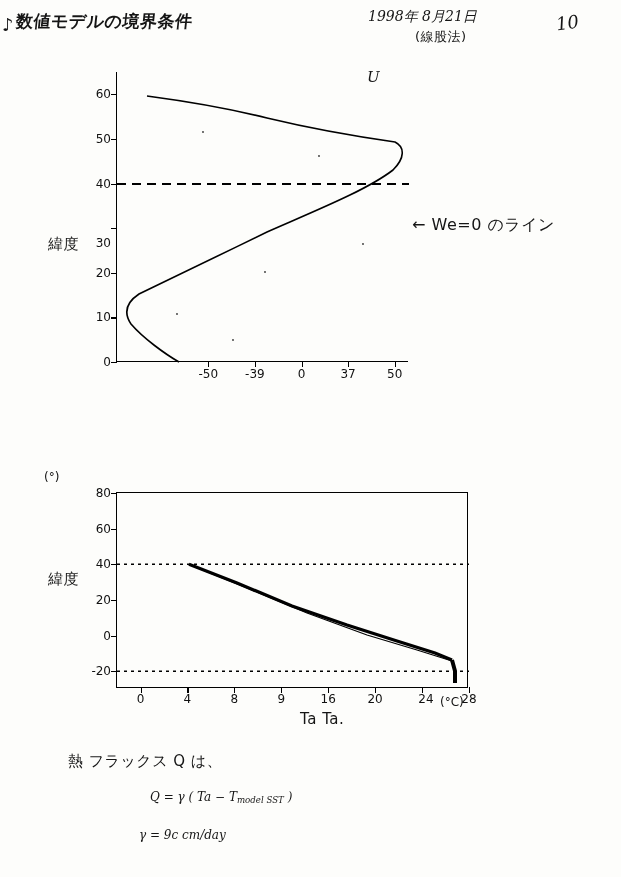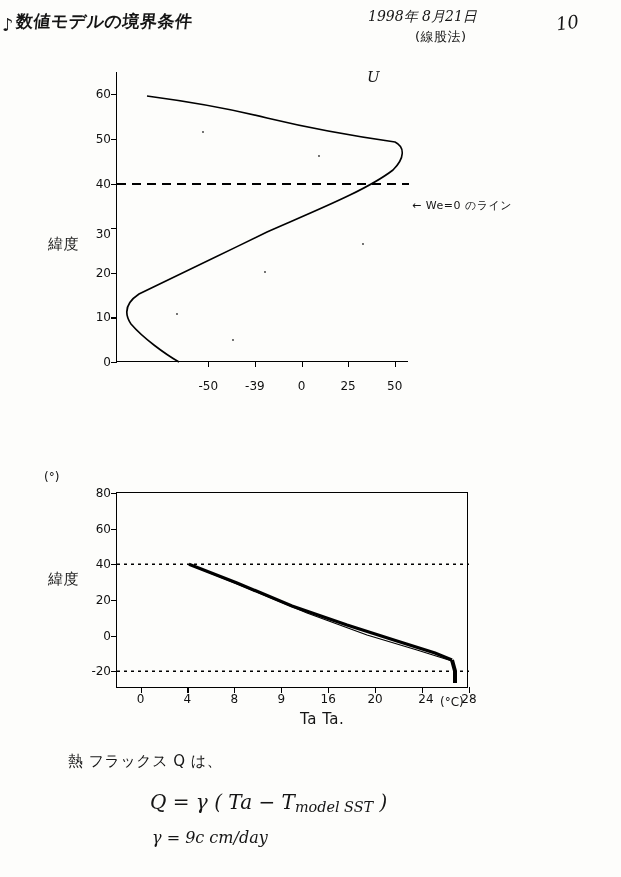--- a/index.html
+++ b/index.html
@@ -55,34 +55,34 @@
     position:absolute;left:116px;top:12px;
     width:292px;height:290px;
     border-left:1.4px solid #000;
     border-bottom:1.4px solid #000;
     box-sizing:border-box;
   }
   #c1-plot svg{position:absolute;left:0;top:0;}
   .tickY1{position:absolute;right:100%;padding-right:6px;font-size:12px;
           font-family:"DejaVu Sans",sans-serif;transform:translateY(-50%);white-space:nowrap;}
   .tickmY1{position:absolute;right:100%;width:6px;height:1.2px;background:#000;}
-  .tickX1{position:absolute;top:100%;padding-top:18px;font-size:12px;
+  .tickX1{position:absolute;top:100%;padding-top:6px;font-size:12px;
           font-family:"DejaVu Sans",sans-serif;transform:translateX(-50%);white-space:nowrap;}
   .tickmX1{position:absolute;top:100%;height:6px;width:1.2px;background:#000;}
   #c1-ylab{
     position:absolute;left:48px;top:175px;font-size:15px;
   }
   #c1-xlab{
     position:absolute;left:196px;top:325px;font-size:15px;white-space:nowrap;
   }
   #c1-u{
     position:absolute;left:250px;top:-4px;font-size:15px;font-style:italic;
   }
   #c1-annot{
-    position:absolute;left:412px;top:138px;font-size:11px;white-space:nowrap;
+    position:absolute;left:412px;top:155px;font-size:16px;white-space:nowrap;
   }
 
   
   #chart2{position:absolute;left:0;top:470px;width:621px;height:290px;}
   #c2-plot{
     position:absolute;left:116px;top:22px;
     width:352px;height:196px;
     border:1.4px solid #000;
     box-sizing:border-box;
   }
@@ -96,22 +96,22 @@
   #c2-unit{position:absolute;left:44px;top:0px;font-size:12px;
            font-family:"DejaVu Sans",sans-serif;}
   #c2-ylab{position:absolute;left:48px;top:100px;font-size:15px;}
   #c2-xlab{position:absolute;left:300px;top:240px;font-size:15px;}
   #c2-xunit{position:absolute;left:440px;top:225px;font-size:12px;
             font-family:"DejaVu Sans",sans-serif;}
 
   
   #eq-block{position:absolute;left:0;top:752px;width:621px;height:120px;}
   #eq-lead{position:absolute;left:68px;top:0px;font-size:15px;}
-  #eq1{position:absolute;left:150px;top:38px;font-size:20px;}
-  #eq2{position:absolute;left:152px;top:76px;font-size:16px;}
+  #eq1{position:absolute;left:150px;top:38px;font-size:12px;}
+  #eq2{position:absolute;left:139px;top:76px;font-size:12px;}
   .sub{font-size:0.72em;vertical-align:-0.22em;}
 </style>
 </head>
 <body>
 
 <div class="page">
 
   <div id="doodle" class="hand">♪</div>
   <div id="title" class="hand">数値モデルの境界条件</div>
   <div id="date" class="hand-it">1998年 8月21日</div>
@@ -125,36 +125,36 @@
     <div id="c1-plot">
       <div id="c1-u" class="hand-it">U</div>
 
       <div class="tickmY1" style="top:290px"></div>
         <div class="tickY1" style="top:290px">0</div>
       <div class="tickmY1" style="top:245.4px"></div>
         <div class="tickY1" style="top:245.4px">10</div>
       <div class="tickmY1" style="top:200.8px"></div>
         <div class="tickY1" style="top:200.8px">20</div>
       <div class="tickmY1" style="top:156.2px"></div>
-        <div class="tickY1" style="top:162px">30</div>
+        <div class="tickY1" style="top:171px">30</div>
       <div class="tickmY1" style="top:111.5px"></div>
         <div class="tickY1" style="top:111.5px">40</div>
       <div class="tickmY1" style="top:66.9px"></div>
         <div class="tickY1" style="top:66.9px">50</div>
       <div class="tickmY1" style="top:22.3px"></div>
         <div class="tickY1" style="top:22.3px">60</div>
 
       <div class="tickmX1" style="left:91.25px"></div>
         <div class="tickX1" style="left:91.25px">-50</div>
       <div class="tickmX1" style="left:137.875px"></div>
         <div class="tickX1" style="left:137.875px">-39</div>
       <div class="tickmX1" style="left:184.5px"></div>
         <div class="tickX1" style="left:184.5px">0</div>
       <div class="tickmX1" style="left:231.125px"></div>
-        <div class="tickX1" style="left:231.125px">25</div>
+        <div class="tickX1" style="left:231.125px">37</div>
       <div class="tickmX1" style="left:277.75px"></div>
         <div class="tickX1" style="left:277.75px">50</div>
 
       <svg width="292" height="292" viewBox="0 0 292 292">
 
         <path d="M 30,24 C 60,28 110,36 150,46 C 200,58 250,66 278,70
                  C 288,75 288,86 276,98 C 250,118 200,138 150,160
                  C 105,182 55,206 22,222 C 10,230 6,240 14,252
                  C 26,266 48,282 62,290" fill="none" stroke="#000" stroke-width="1.6"></path>
 

